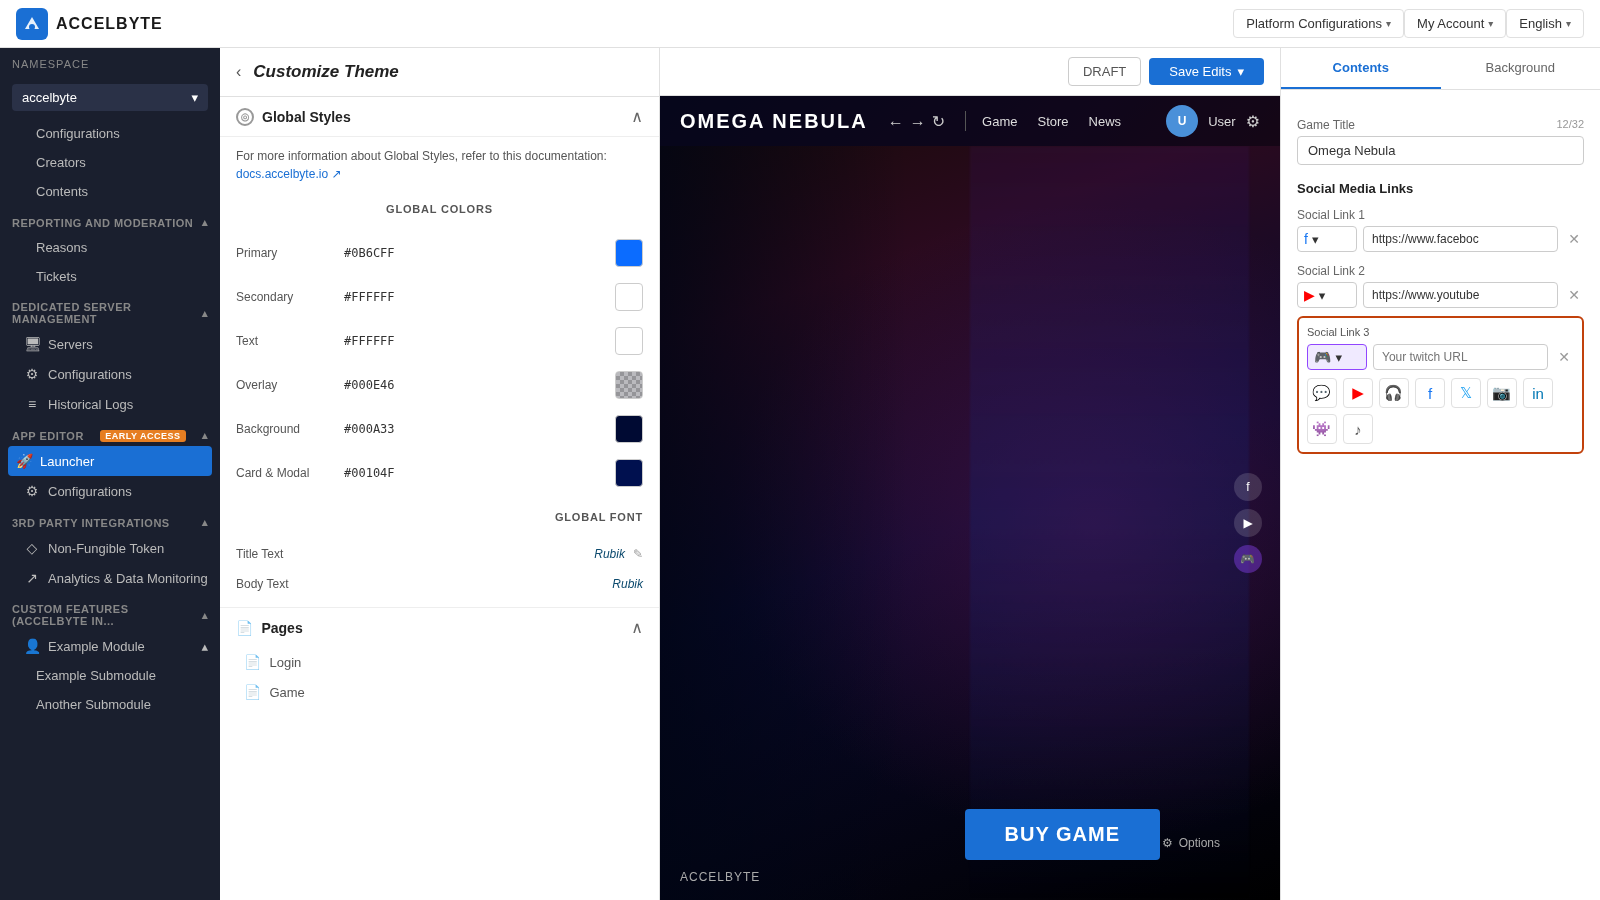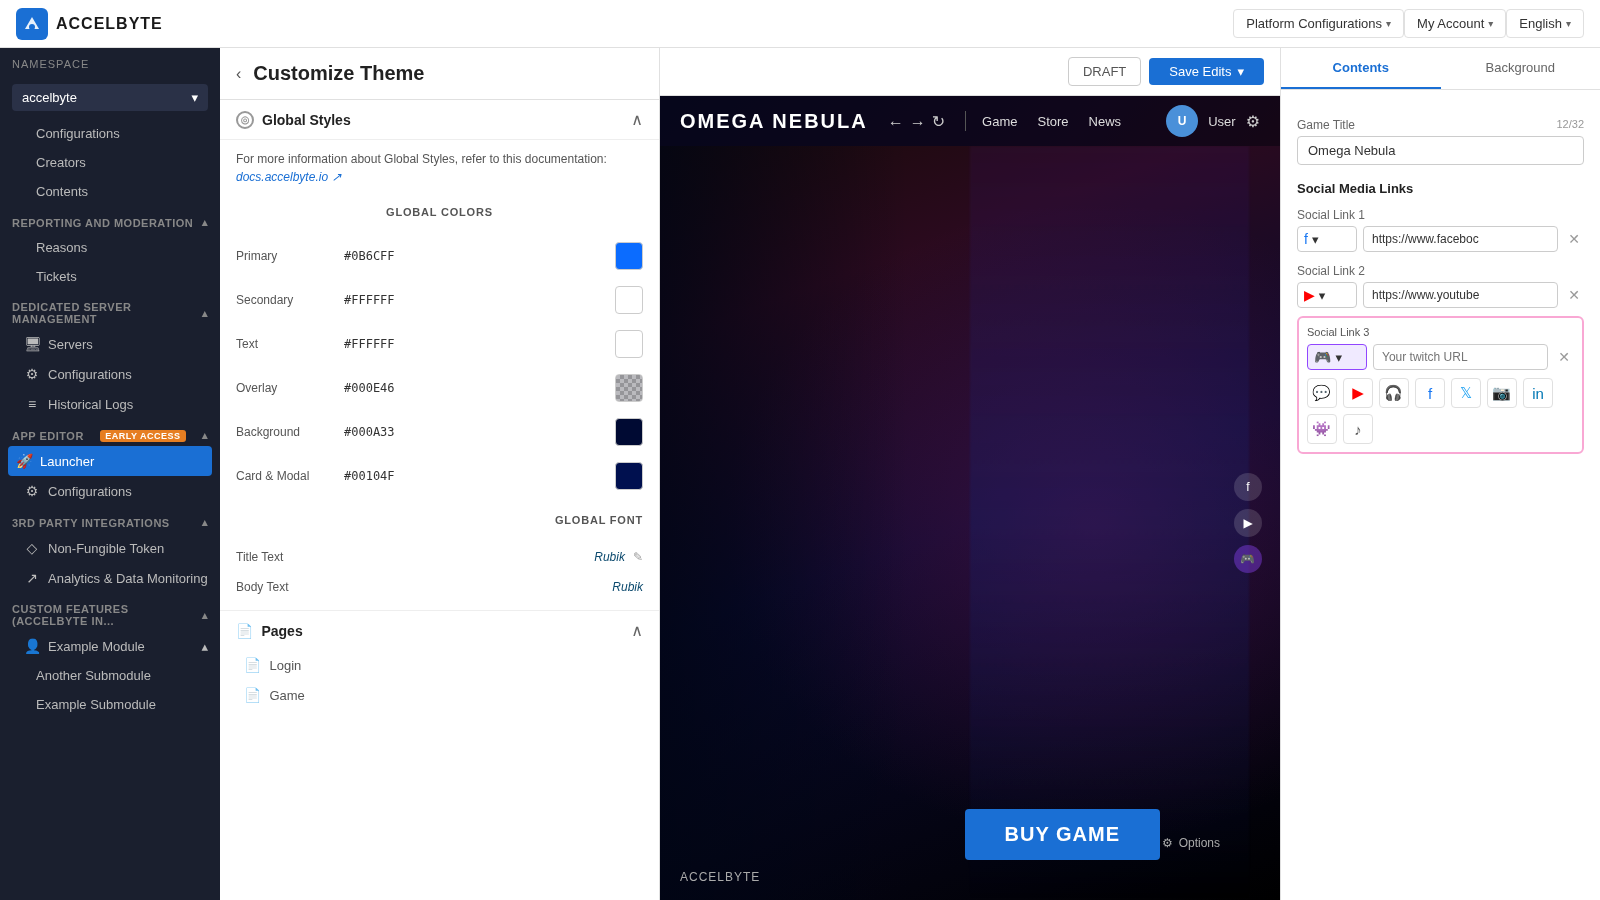--- a/index.html
+++ b/index.html
@@ -28,29 +28,29 @@
     .sidebar-section-title-row { padding: 10px 12px 4px; font-size: 11px; color: #888; font-weight: 600; letter-spacing: 0.5px; text-transform: uppercase; display: flex; align-items: center; justify-content: space-between; }
     .early-access-badge { background: #e67e22; color: white; font-size: 9px; padding: 1px 5px; border-radius: 3px; text-transform: uppercase; font-weight: 700; }
 
     
     .content { flex: 1; display: flex; overflow: hidden; }
 
     
     .panel { width: 440px; background: #fff; border-right: 1px solid #e0e0e0; display: flex; flex-direction: column; overflow-y: auto; flex-shrink: 0; }
     .panel-header { padding: 14px 16px; border-bottom: 1px solid #e0e0e0; display: flex; align-items: center; gap: 12px; }
     .back-btn { cursor: pointer; color: #555; font-size: 16px; }
-    .panel-title { font-size: 20px; font-weight: 600; color: #222; }
+    .panel-title { font-size: 17px; font-weight: 600; color: #222; font-style: italic; }
 
     .section-label { font-size: 11px; font-weight: 700; color: #555; text-transform: uppercase; letter-spacing: 0.8px; margin-bottom: 12px; margin-top: 8px; }
     .global-styles-header { display: flex; align-items: center; justify-content: space-between; padding: 10px 16px; border-bottom: 1px solid #eee; }
     .global-styles-title { display: flex; align-items: center; gap: 8px; font-weight: 600; font-size: 14px; color: #222; }
     .global-styles-icon { width: 18px; height: 18px; border-radius: 50%; border: 2px solid #999; display: flex; align-items: center; justify-content: center; font-size: 10px; color: #999; }
     .collapse-btn { cursor: pointer; font-size: 16px; color: #666; }
     .info-text { font-size: 12px; color: #555; line-height: 1.5; padding: 10px 16px 4px; }
-    .info-link { color: #1a6fd4; text-decoration: none; font-style: italic; }
+    .info-link { color: #1a6fd4; text-decoration: none; }
 
     
     .color-row { display: flex; align-items: center; padding: 8px 16px; gap: 8px; }
     .color-label { width: 100px; font-size: 12px; color: #555; }
     .color-value { flex: 1; font-size: 12px; color: #333; font-family: monospace; }
     .color-swatch { width: 28px; height: 28px; border-radius: 4px; border: 1px solid #ccc; cursor: pointer; }
     .color-swatch-checker { width: 28px; height: 28px; border-radius: 4px; border: 1px solid #ccc; background: repeating-conic-gradient(#ccc 0% 25%, #fff 0% 50%) 0 0 / 8px 8px; position: relative; overflow: hidden; }
     .color-swatch-checker::after { content: ''; position: absolute; inset: 0; background: rgba(0,0,14,0.27); }
 
     
@@ -102,21 +102,21 @@
 
     .social-media-title { font-size: 13px; font-weight: 600; color: #222; margin-top: 16px; margin-bottom: 12px; }
 
     .social-link-row { display: flex; align-items: center; gap: 6px; margin-bottom: 8px; }
     .social-platform-select { display: flex; align-items: center; gap: 4px; border: 1px solid #ccc; border-radius: 4px; padding: 4px 6px; cursor: pointer; background: #fff; font-size: 13px; min-width: 60px; }
     .social-platform-icon { font-size: 14px; }
     .social-url-input { flex: 1; border: 1px solid #ccc; border-radius: 4px; padding: 5px 8px; font-size: 12px; color: #333; outline: none; }
     .social-remove-btn { color: #999; cursor: pointer; font-size: 14px; padding: 2px 4px; }
 
     
-    .social-link-3-container { border: 2px solid #f9a8d4; border-radius: 6px; padding: 8px; margin-bottom: 4px; }
+    .social-link-3-container { border: 2px solid #c2410c; border-radius: 6px; padding: 8px; margin-bottom: 4px; }
     .social-link-3-label { font-size: 11px; color: #555; margin-bottom: 6px; }
 
     
     .social-icon-picker { display: flex; flex-wrap: wrap; gap: 6px; margin-top: 8px; }
     .picker-icon { width: 30px; height: 30px; border-radius: 4px; border: 1px solid #e0e0e0; display: flex; align-items: center; justify-content: center; cursor: pointer; font-size: 15px; color: #555; }
 
     .options-row { position: absolute; bottom: 50px; right: 60px; display: flex; align-items: center; gap: 6px; color: #aaa; font-size: 12px; }
   </style>
 </head>
 <body>
@@ -205,22 +205,22 @@
     </div>
 
     <div class="sidebar-section-title-row">
       <span>Custom Features (Accelbyte In...</span>
       <span>▴</span>
     </div>
     <div class="sidebar-item">
       <span class="sidebar-icon">👤</span>Example Module
       <span style="margin-left:auto">▴</span>
     </div>
+    <div class="sidebar-item indent">Example Submodule</div>
     <div class="sidebar-item indent">Another Submodule</div>
-    <div class="sidebar-item indent">Example Submodule</div>
   </nav>
 
   <div class="content">
 
     <div class="panel">
       <div class="panel-header">
         <span class="back-btn">‹</span>
         <span class="panel-title">Customize Theme</span>
       </div>
 

